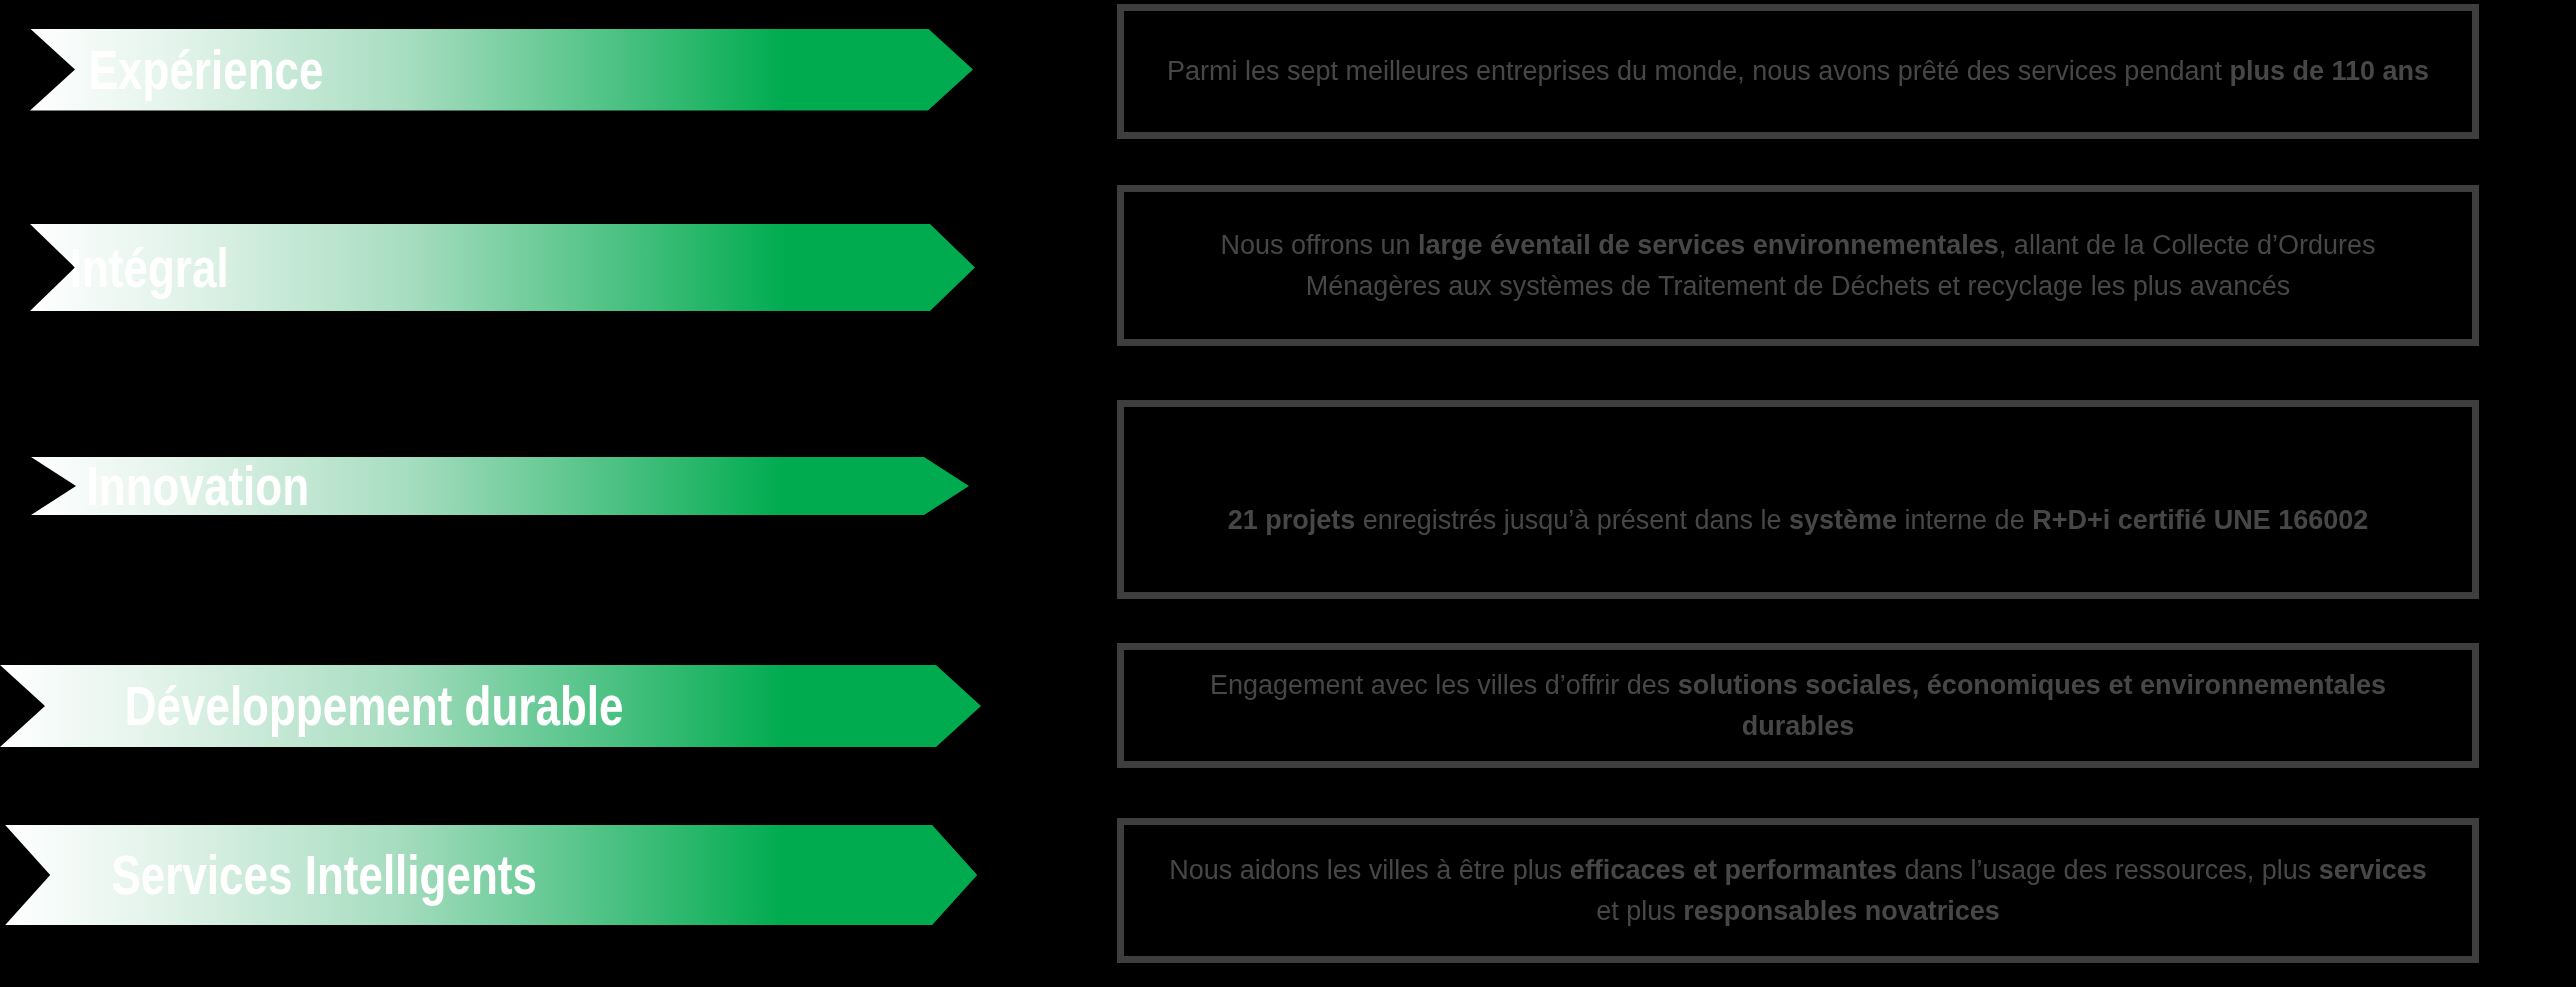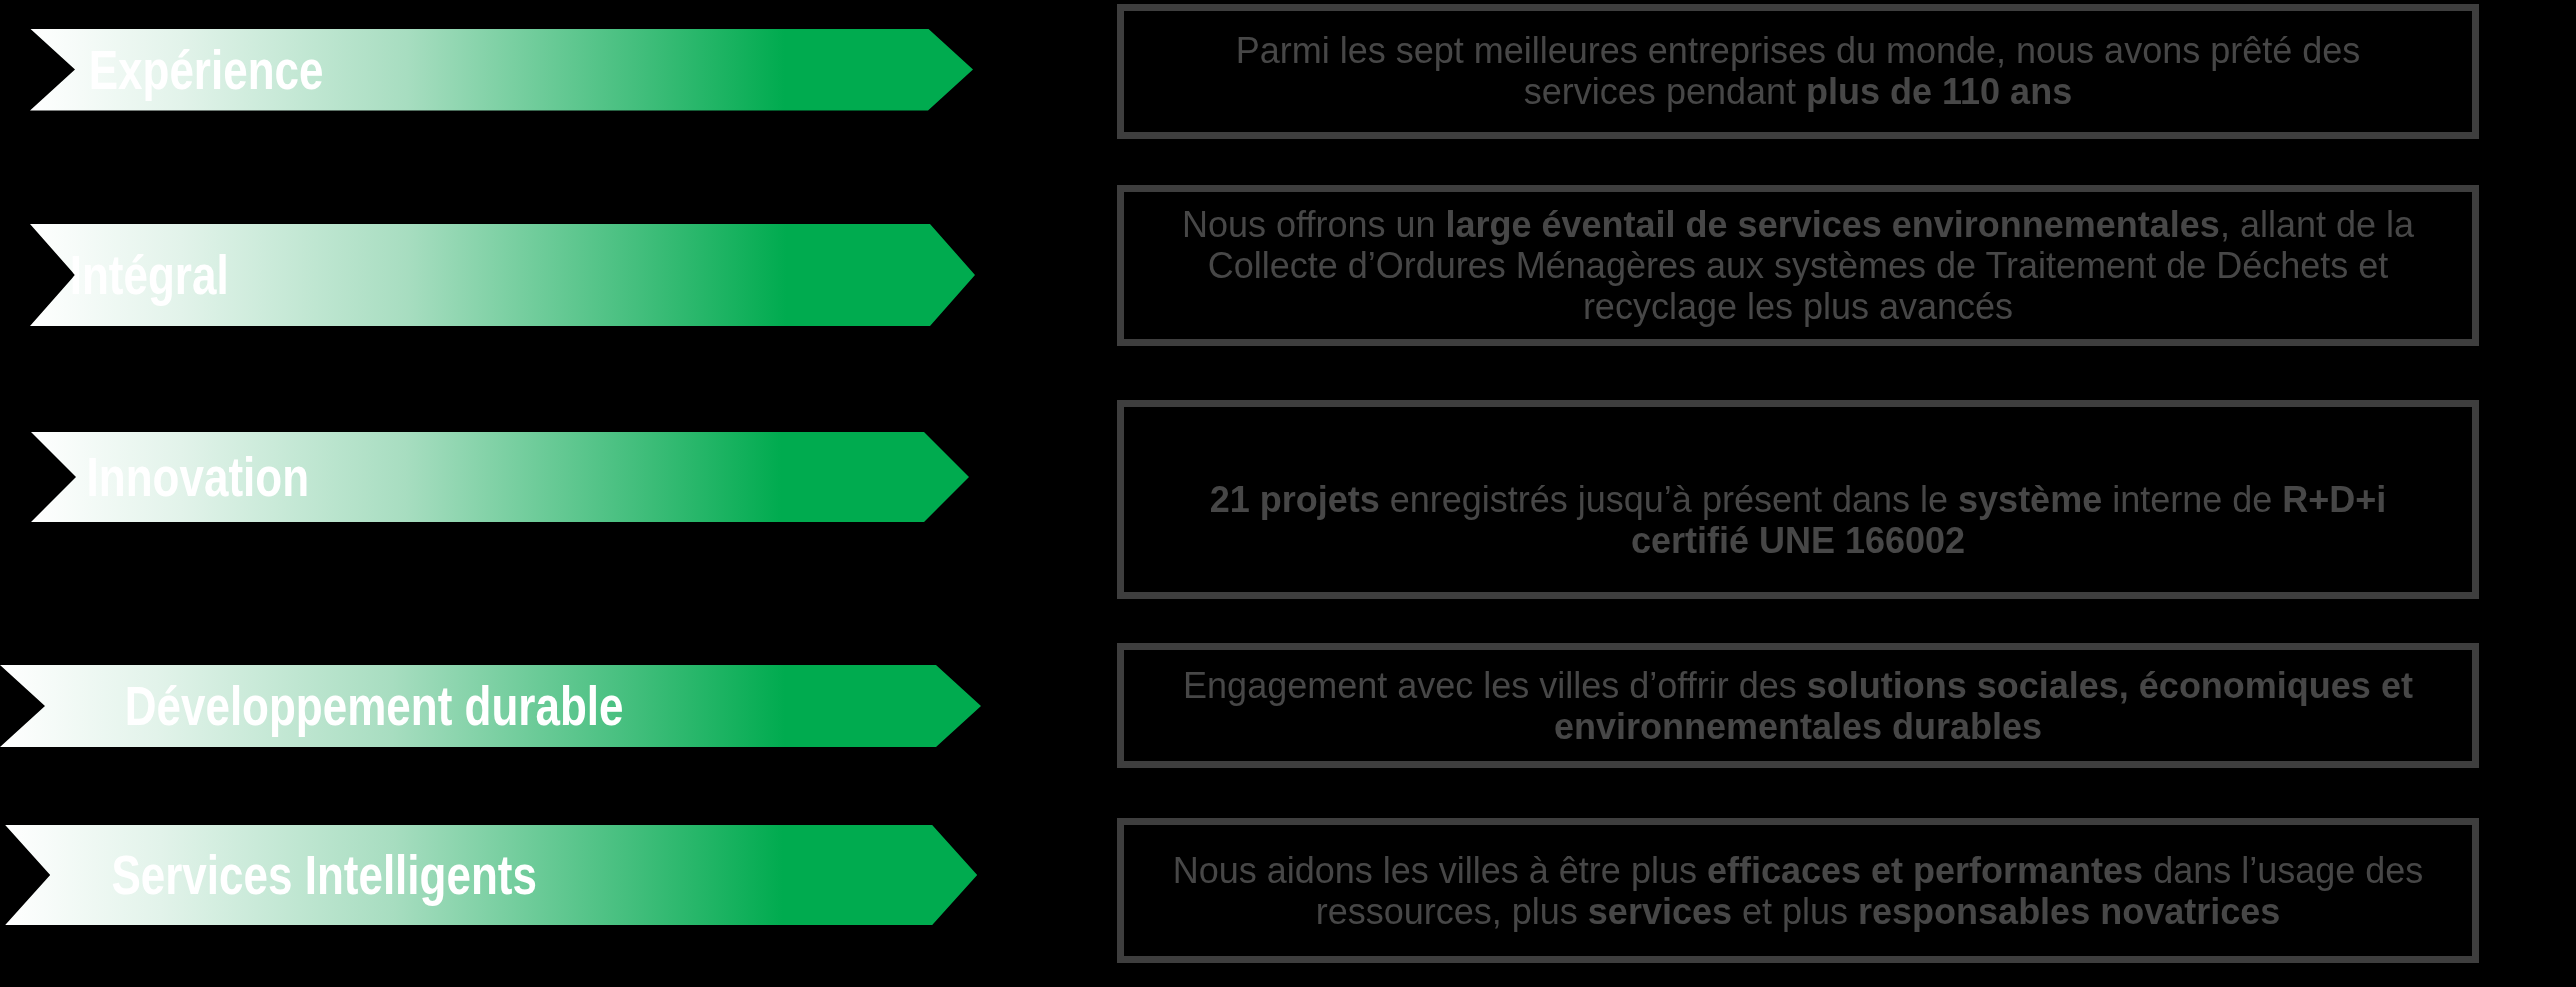--- a/index.html
+++ b/index.html
@@ -50,50 +50,50 @@
     border: 7px solid var(--box-border, #3E3E3E);
     display: flex;
     align-items: center;
     justify-content: center;
   }
   .box-text {
     margin: 16px;
     padding: 0 26px;
     text-align: center;
     color: var(--box-text, #474747);
-    font-size: 36px;
+    font-size: 27px;
     line-height: 41px;
   }
   .box-text b { font-weight: bold; }
 </style>
 </head>
 <body>
 
 <div class="canvas">
 
   <div>
     <div class="banner" style="left:30px; top:28.5px; width:943px; height:82px">
       <span class="banner-label">Expérience</span>
     </div>
     <div class="box" style="top:3.5px; height:135px">
       <p class="box-text"><span>Parmi les sept meilleures entreprises du monde, nous avons prêté des services pendant </span><b>plus de 110 ans</b></p>
     </div>
   </div>
 
   <div>
-    <div class="banner" style="left:30px; top:224px; width:945px; height:102px">
+    <div class="banner" style="left:30px; top:224px; width:945px; height:87px">
       <span class="banner-label">Intégral</span>
     </div>
     <div class="box" style="top:185px; height:161px">
       <p class="box-text"><span>Nous offrons un </span><b>large éventail de services environnementales</b><span>, allant de la Collecte d’Ordures Ménagères aux systèmes de Traitement de Déchets et recyclage les plus avancés</span></p>
     </div>
   </div>
 
   <div>
-    <div class="banner" style="left:31px; top:432px; width:938px; height:90px">
+    <div class="banner" style="left:31px; top:457px; width:938px; height:58px">
       <span class="banner-label">Innovation</span>
     </div>
     <div class="box" style="top:400px; height:199px">
       <p class="box-text"><br><b>21 projets</b><span> enregistrés jusqu’à présent dans le </span><b>système</b><span> interne de </span><b>R+D+i certifié UNE 166002</b></p>
     </div>
   </div>
 
   <div>
     <div class="banner" style="left:0px; top:665px; width:981px; height:82px">
       <span class="banner-label">Développement durable</span>

